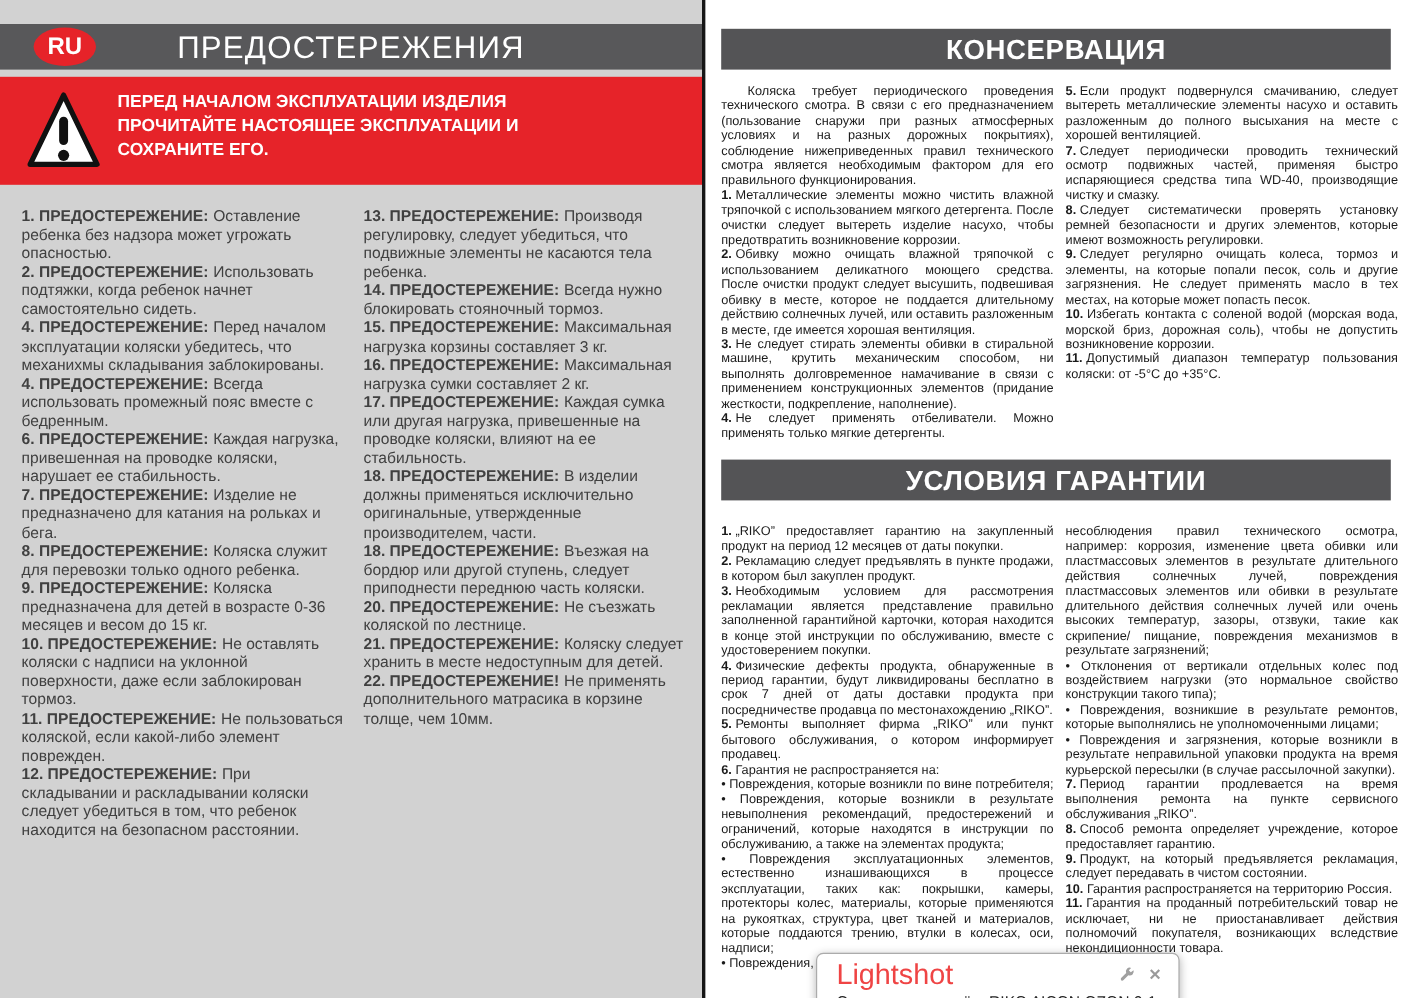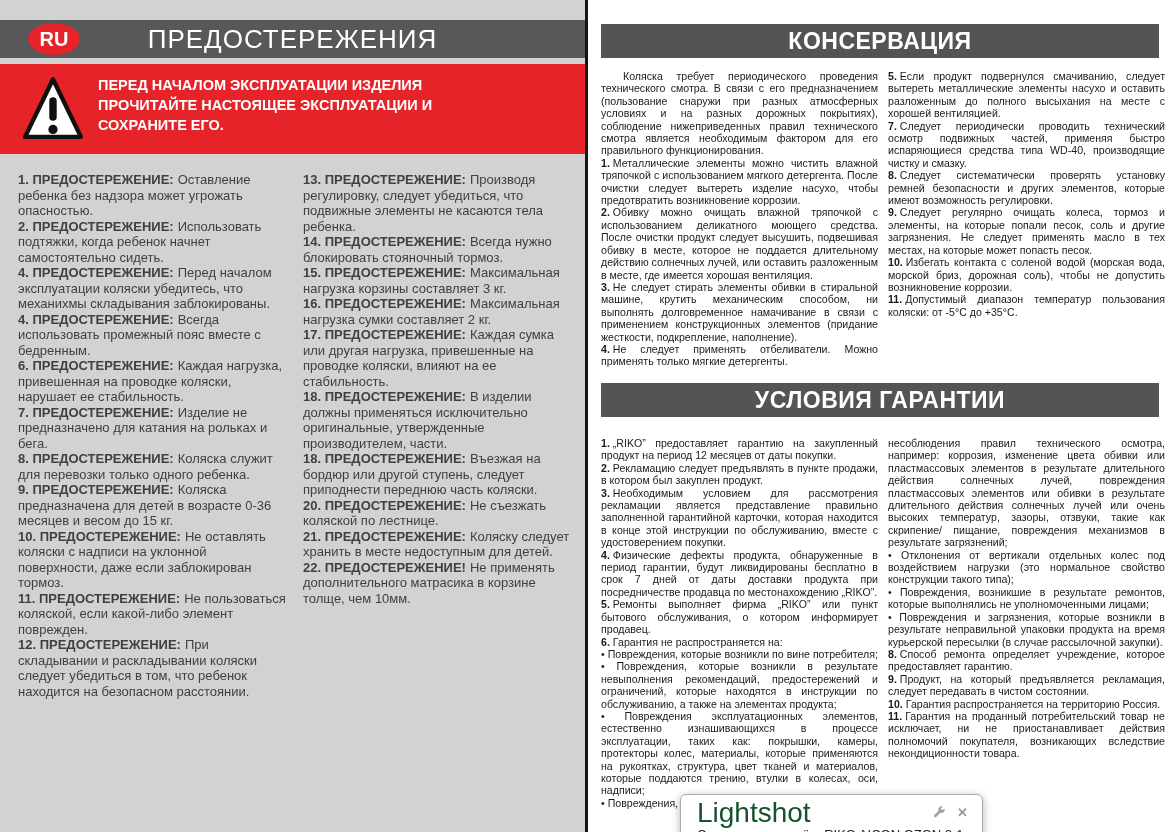--- a/index.html
+++ b/index.html
@@ -42,21 +42,21 @@
   .rcol { width:277px; font-size:10.6px; line-height:12.4px; text-align:justify; color:#1a1a1a; }
   .rcol p { margin:0; }
   .rcol b { font-weight:bold; margin-right:3px; }
   .rcol p.indent { text-indent:22px; }
 
   
   .lightshot { position:absolute; left:92px; top:794px; width:303px; height:70px; background:#fff;
                border:1px solid #ababab; border-radius:6px; box-shadow:0 2px 8px rgba(0,0,0,.3);
                padding:6px 14px 0 16px; }
   .ls-head { display:flex; justify-content:space-between; align-items:flex-start; }
-  .ls-title { color:#14532d; font-size:28px; line-height:24px; }
+  .ls-title { color:#ef4444; font-size:24px; line-height:24px; }
   .ls-icons { display:flex; gap:11px; margin-top:4px; align-items:center; }
   .ls-x { color:#9a9a9a; font-size:13px; font-weight:bold; cursor:pointer; line-height:13px; }
   .ls-msg { font-size:13px; color:#222; margin-top:2px; white-space:nowrap; overflow:hidden; }
 </style>
 </head>
 <body>
 
 <div class="stage">
 
   <section class="page-left">
@@ -193,20 +193,21 @@
       <div class="rcol">
 
           <p><span>несоблюдения правил технического осмотра, например: коррозия, изменение цвета обивки или пластмассовых элементов в результате длительного действия солнечных лучей, повреждения пластмассовых элементов или обивки в результате длительного действия солнечных лучей или очень высоких температур, зазоры, отзвуки, такие как скрипение/ пищание, повреждения механизмов в результате загрязнений;</span></p>
 
           <p><span>• Отклонения от вертикали отдельных колес под воздействием нагрузки (это нормальное свойство конструкции такого типа);</span></p>
 
           <p><span>• Повреждения, возникшие в результате ремонтов, которые выполнялись не уполномоченными лицами;</span></p>
 
           <p><span>• Повреждения и загрязнения, которые возникли в результате неправильной упаковки продукта на время курьерской пересылки (в случае рассылочной закупки).</span></p>
 
+          <p><b>7.</b><span>Период гарантии продлевается на время выполнения ремонта на пункте сервисного обслуживания „RIKO”.</span></p>
 
           <p><b>8.</b><span>Способ ремонта определяет учреждение, которое предоставляет гарантию.</span></p>
 
           <p><b>9.</b><span>Продукт, на который предъявляется рекламация, следует передавать в чистом состоянии.</span></p>
 
           <p><b>10.</b><span>Гарантия распространяется на территорию Россия.</span></p>
 
           <p><b>11.</b><span>Гарантия на проданный потребительский товар не исключает, ни не приостанавливает действия полномочий покупателя, возникающих вследствие некондиционности товара.</span></p>
         </div>
     </div>

